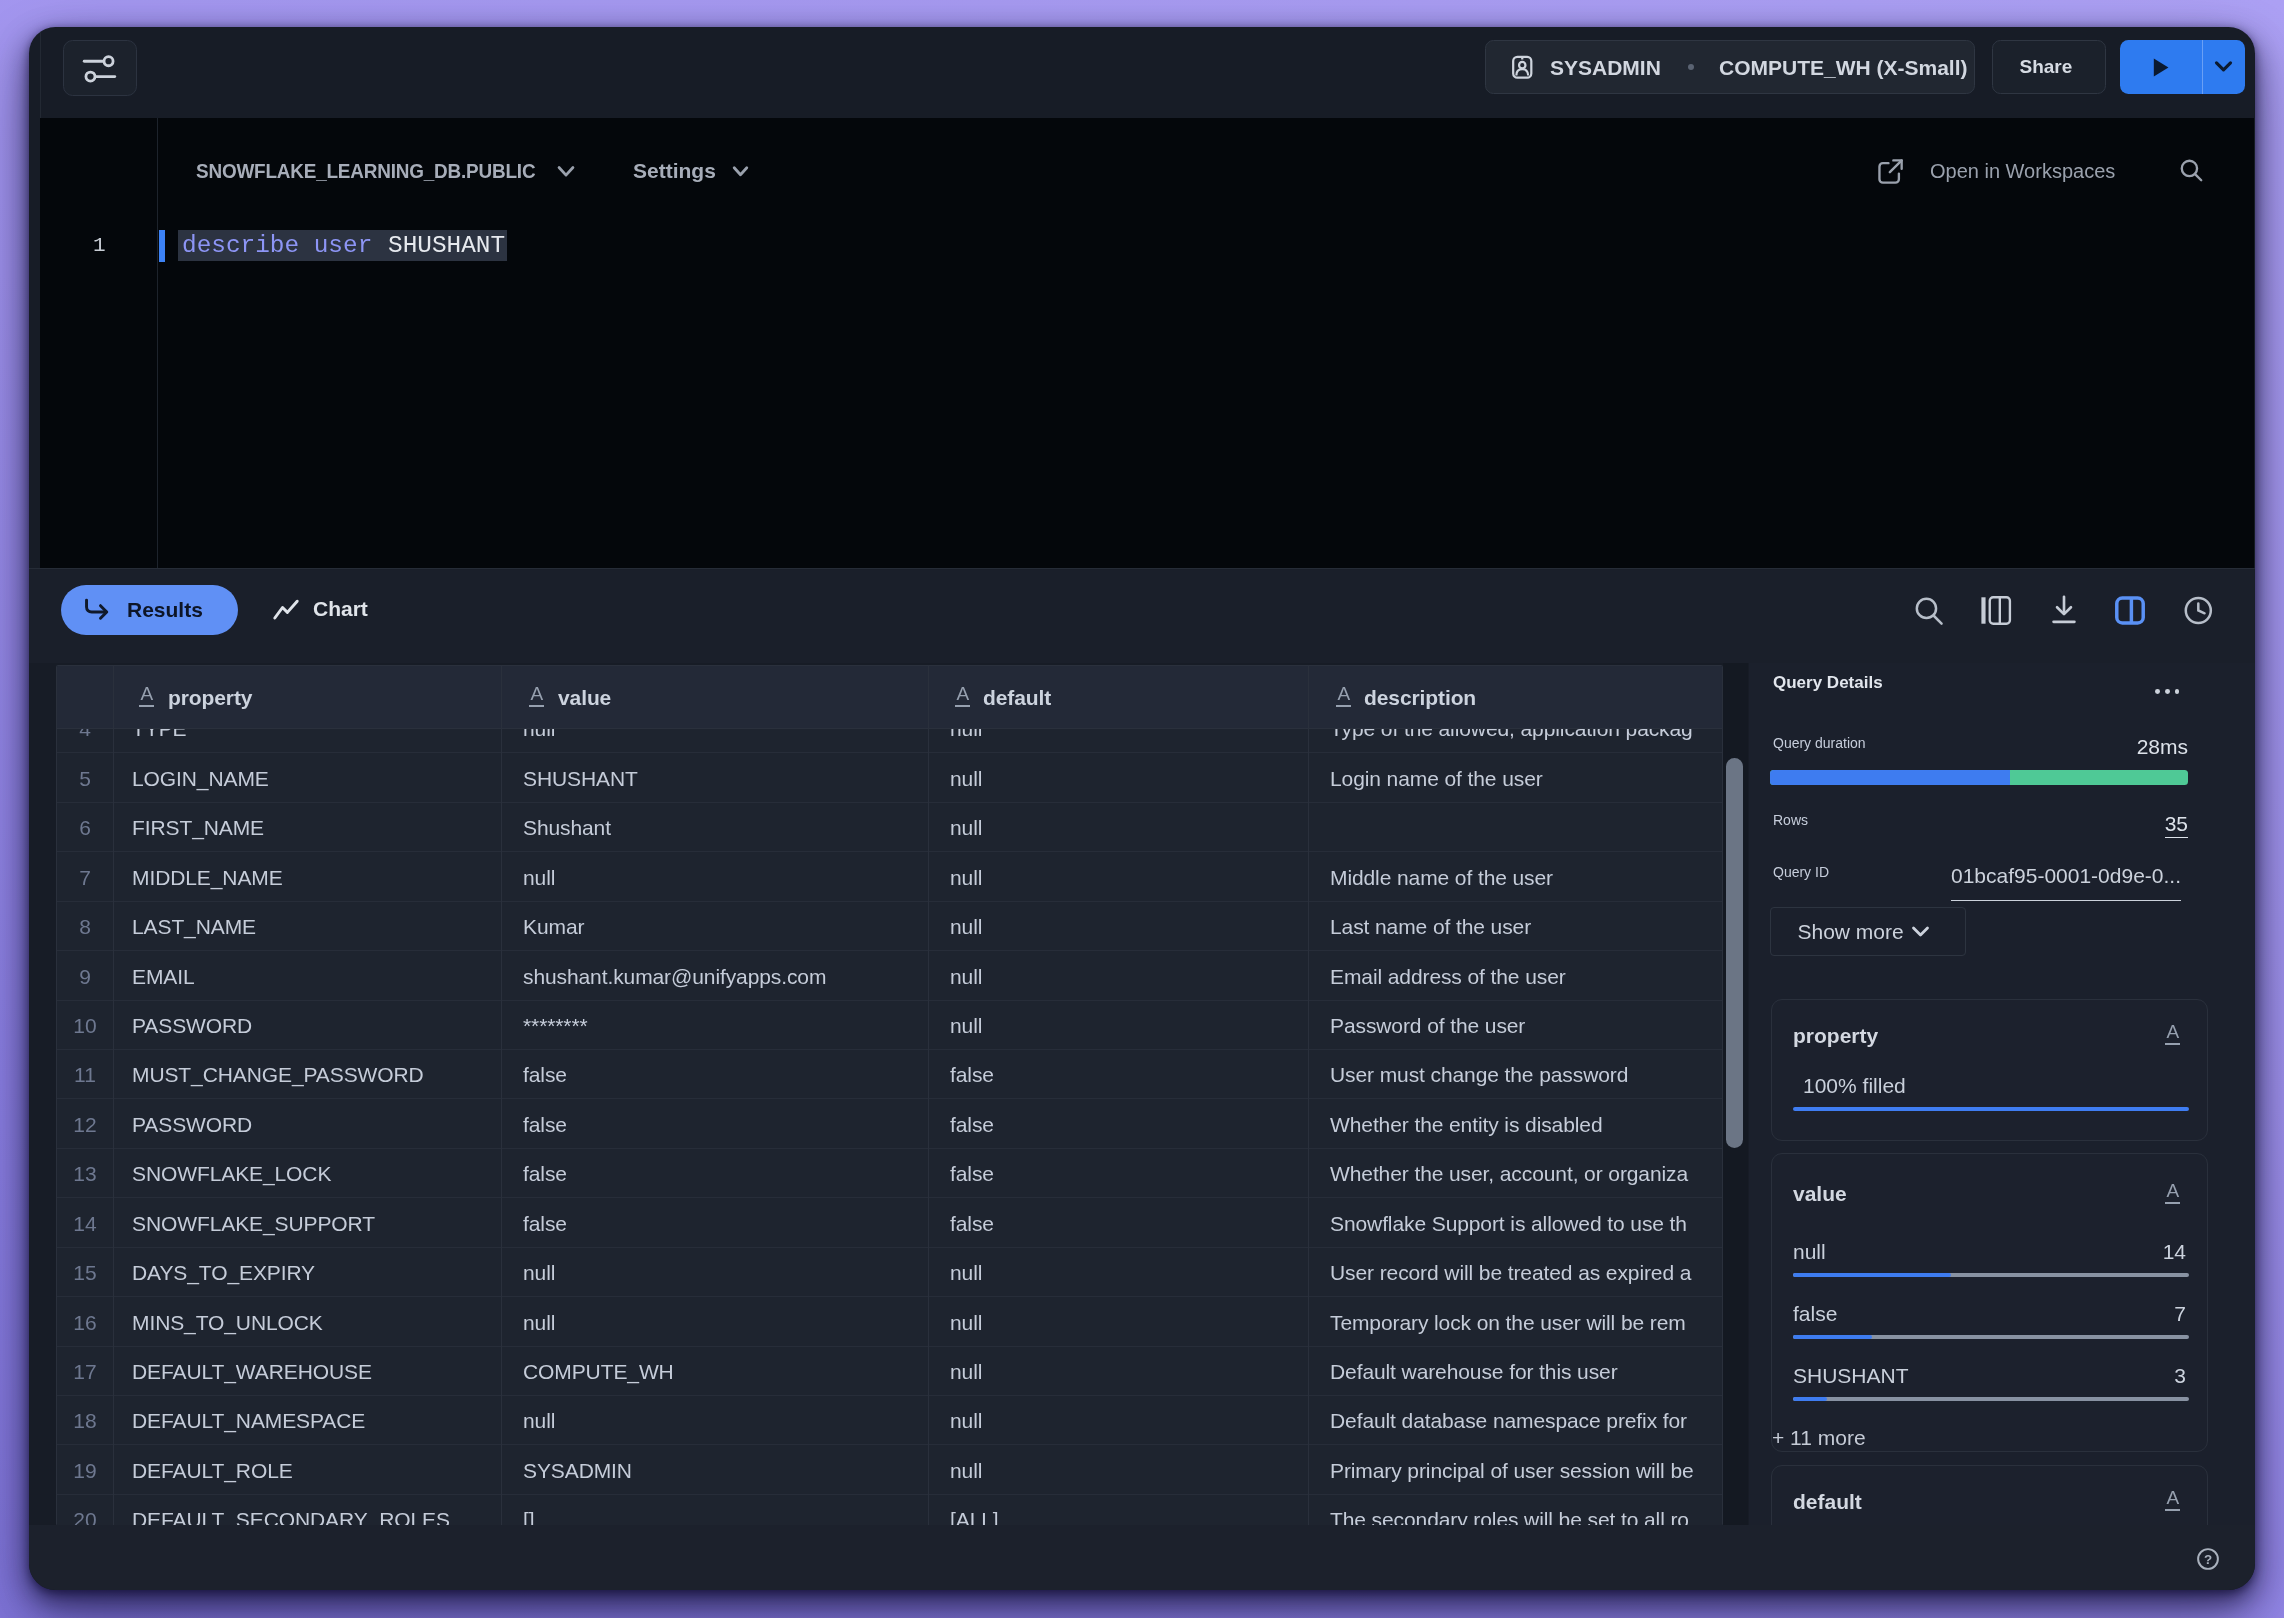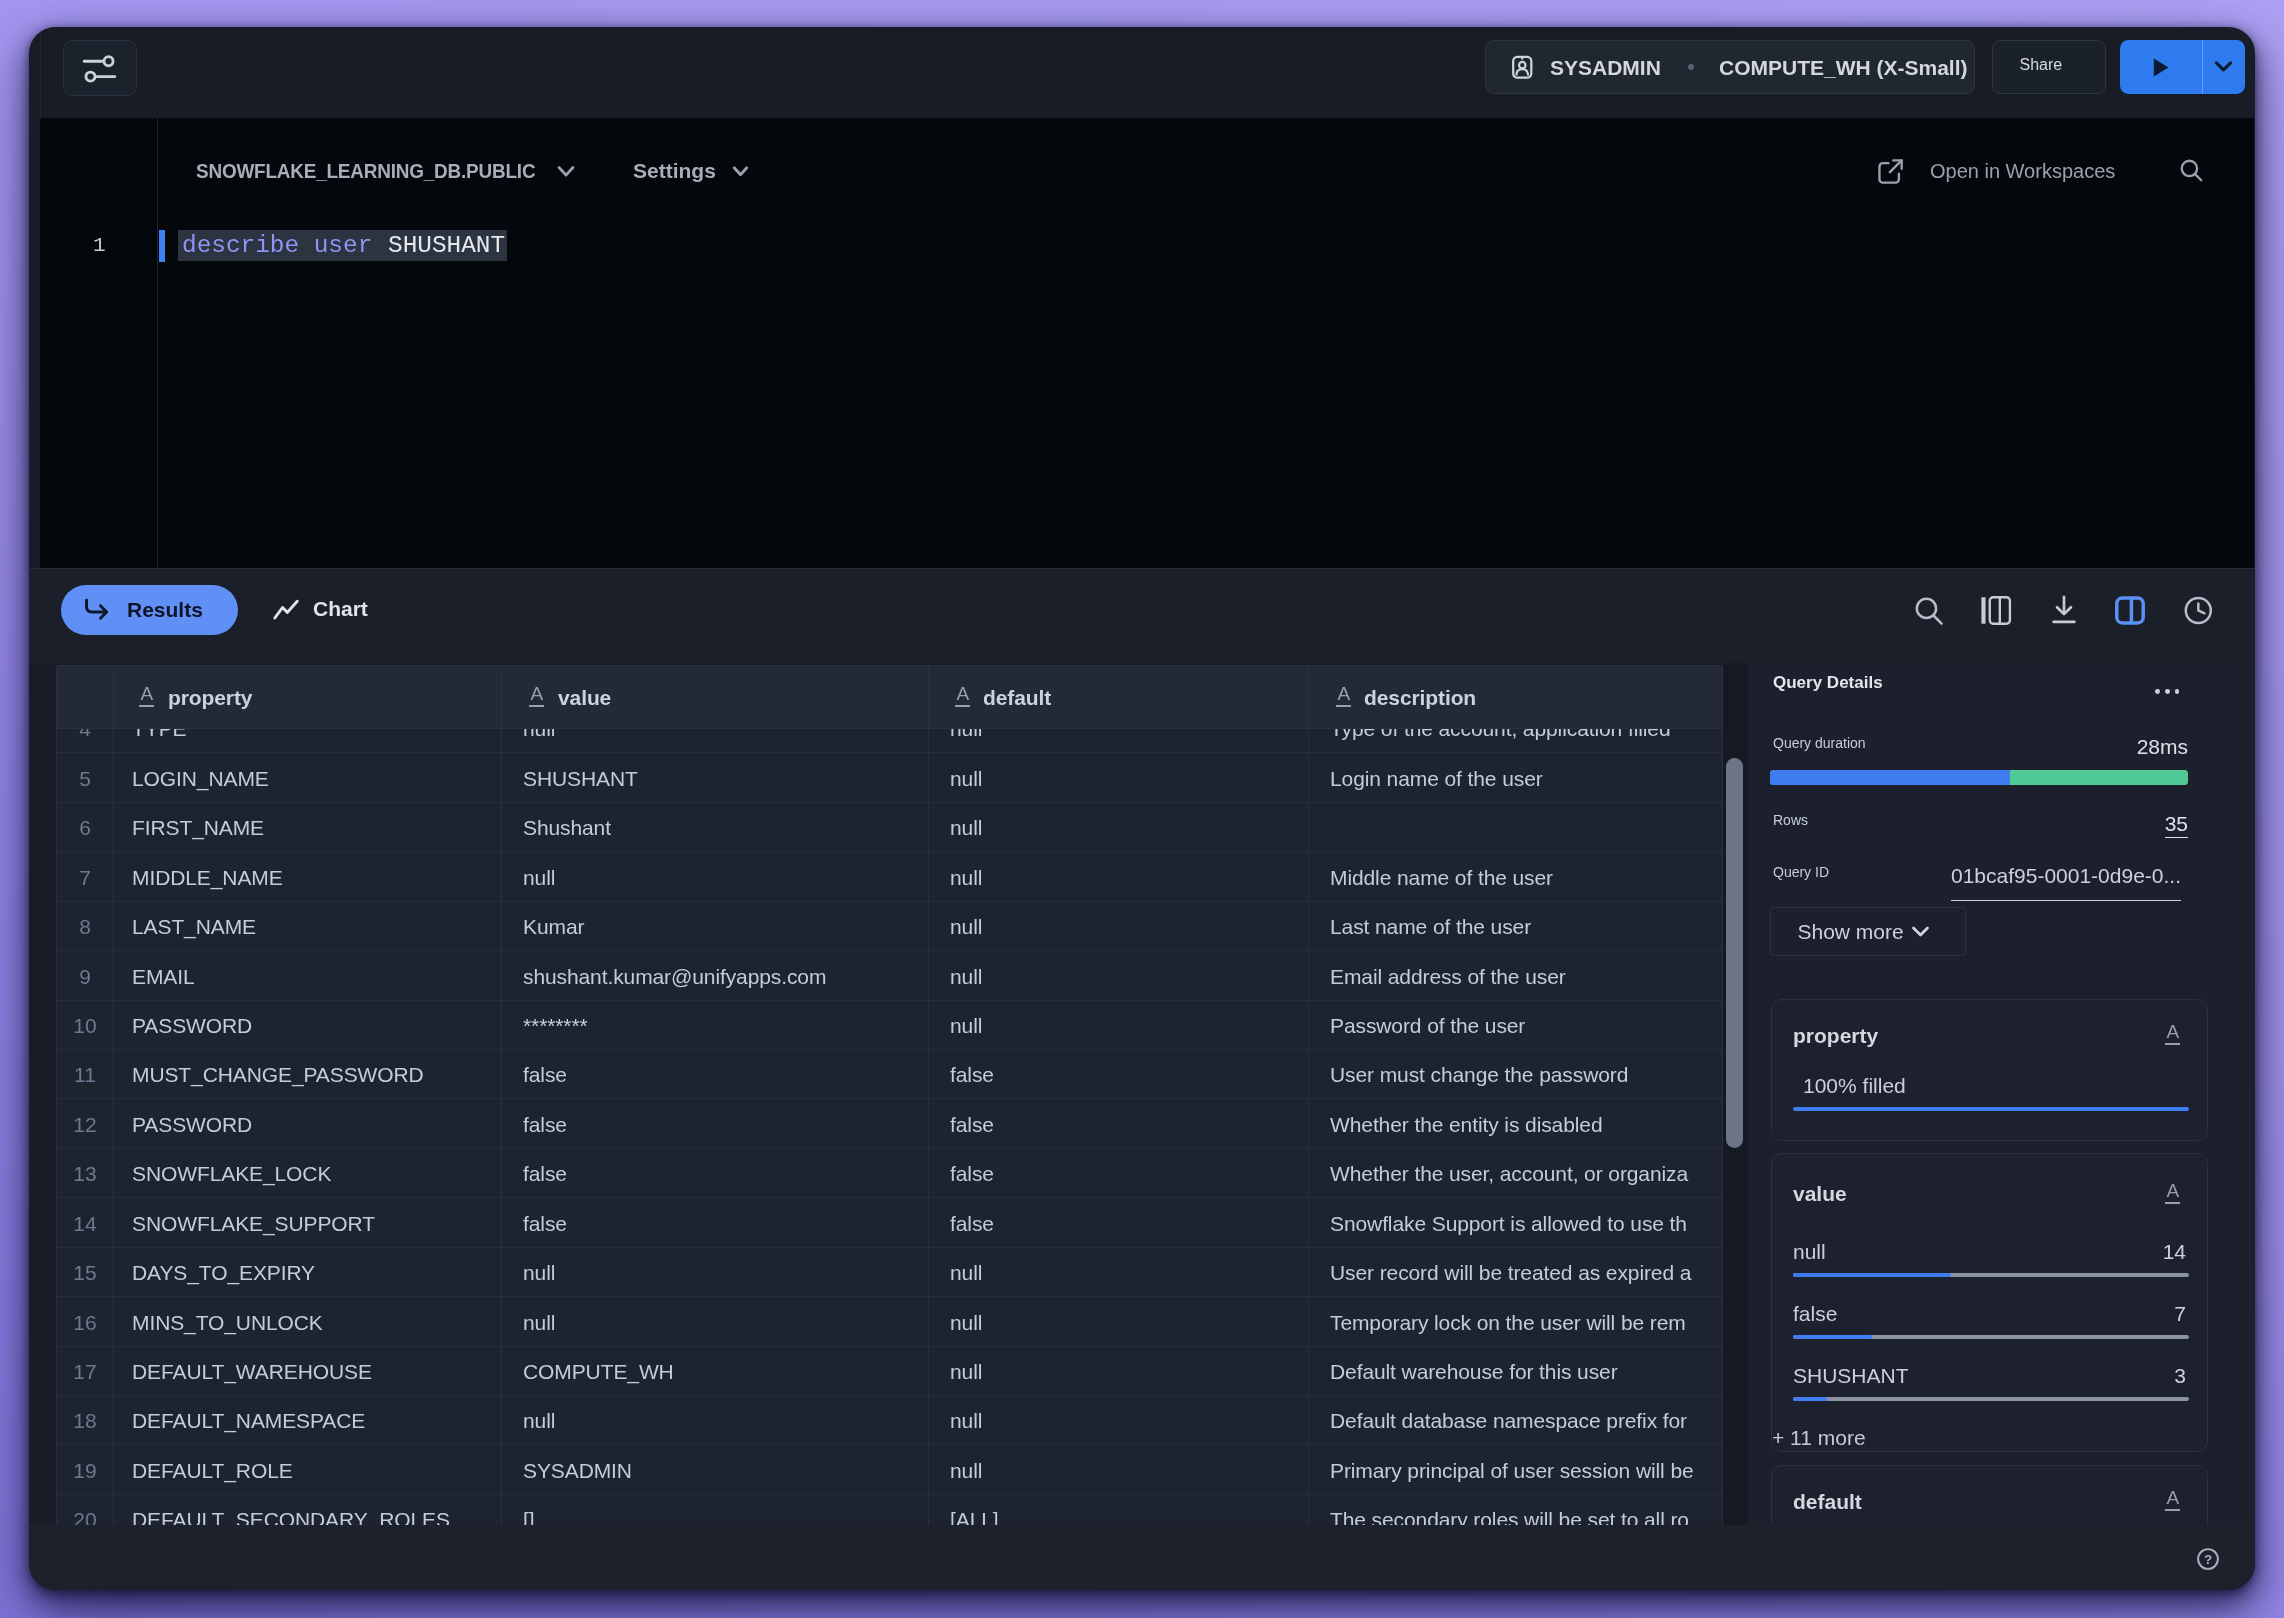--- a/index.html
+++ b/index.html
@@ -48,21 +48,21 @@
         <line x1="19" y1="4" x2="19" y2="8"></line>
         <circle cx="19" cy="16" r="4.6"></circle>
         <path d="M10.5 31 C10.5 24.5 14 21.8 19 21.8 C24 21.8 27.5 24.5 27.5 31"></path>
       </g>
     </svg>
     <div class="txt" style="left:64px;top:14.6px;font-size:21px;font-weight:700;color:#d2d7e0">SYSADMIN</div>
     <div class="ab" style="left:202px;top:23px;width:6.3px;height:6.3px;border-radius:50%;background:#5a6372"></div>
     <div class="txt" style="left:233px;top:14.6px;font-size:21px;font-weight:700;color:#d2d7e0">COMPUTE_WH (X-Small)</div>
   </div>
   <div class="ab" style="left:1992px;top:40px;width:114px;height:54px;border:1.4px solid #2f3642;border-radius:8.4px;background:#1b212b">
-    <div class="txt" style="left:26.5px;top:14.6px;font-size:16px;font-weight:400;color:#d6dbe3">Share</div>
+    <div class="txt" style="left:26.5px;top:14.6px;font-size:19px;font-weight:700;color:#d6dbe3">Share</div>
   </div>
   <div class="ab" style="left:2120px;top:40px;width:125px;height:54px;border-radius:8.4px;background:#2e7bf0">
     <div class="ab" style="left:82px;top:0;width:1.4px;height:54px;background:#6aa0f5"></div>
     <svg class="ab" style="left:31px;top:16.7px" width="19.5" height="21" viewBox="0 0 28 30">
       <path d="M4 2 L25 15 L4 28 Z" fill="#0b1a30"></path>
     </svg>
     <svg class="ab" style="left:93px;top:20px" width="21" height="14" viewBox="0 0 30 20">
       <path d="M5 4 L15 14 L25 4" stroke="#0b1a30" stroke-width="4.5" fill="none" stroke-linecap="round" stroke-linejoin="round"></path>
     </svg>
   </div>
@@ -155,21 +155,21 @@
           <span class="hl" style="left:926px">default</span>
       <span class="Ai" style="left:1279px">A</span>
           <span class="hl" style="left:1307px">description</span>
     </div>
     <div class="ab" style="left:0;top:63px;width:1667px;height:24.4px;overflow:hidden">
       <div class="row" style="top:-25px">
             <span class="num">4</span>
             <span class="c" style="left:75px">TYPE</span>
             <span class="c" style="left:466px">null</span>
             <span class="c" style="left:893px">null</span>
-            <span class="c c4">Type of the account, application filled</span>
+            <span class="c c4">Type of the allowed, application packag</span>
           </div>
     </div>
     <div class="row" style="top:88px">
           <span class="num">5</span>
           <span class="c" style="left:75px">LOGIN_NAME</span>
           <span class="c" style="left:466px">SHUSHANT</span>
           <span class="c" style="left:893px">null</span>
           <span class="c c4">Login name of the user</span>
         </div>
     <div class="row" style="top:137px">

